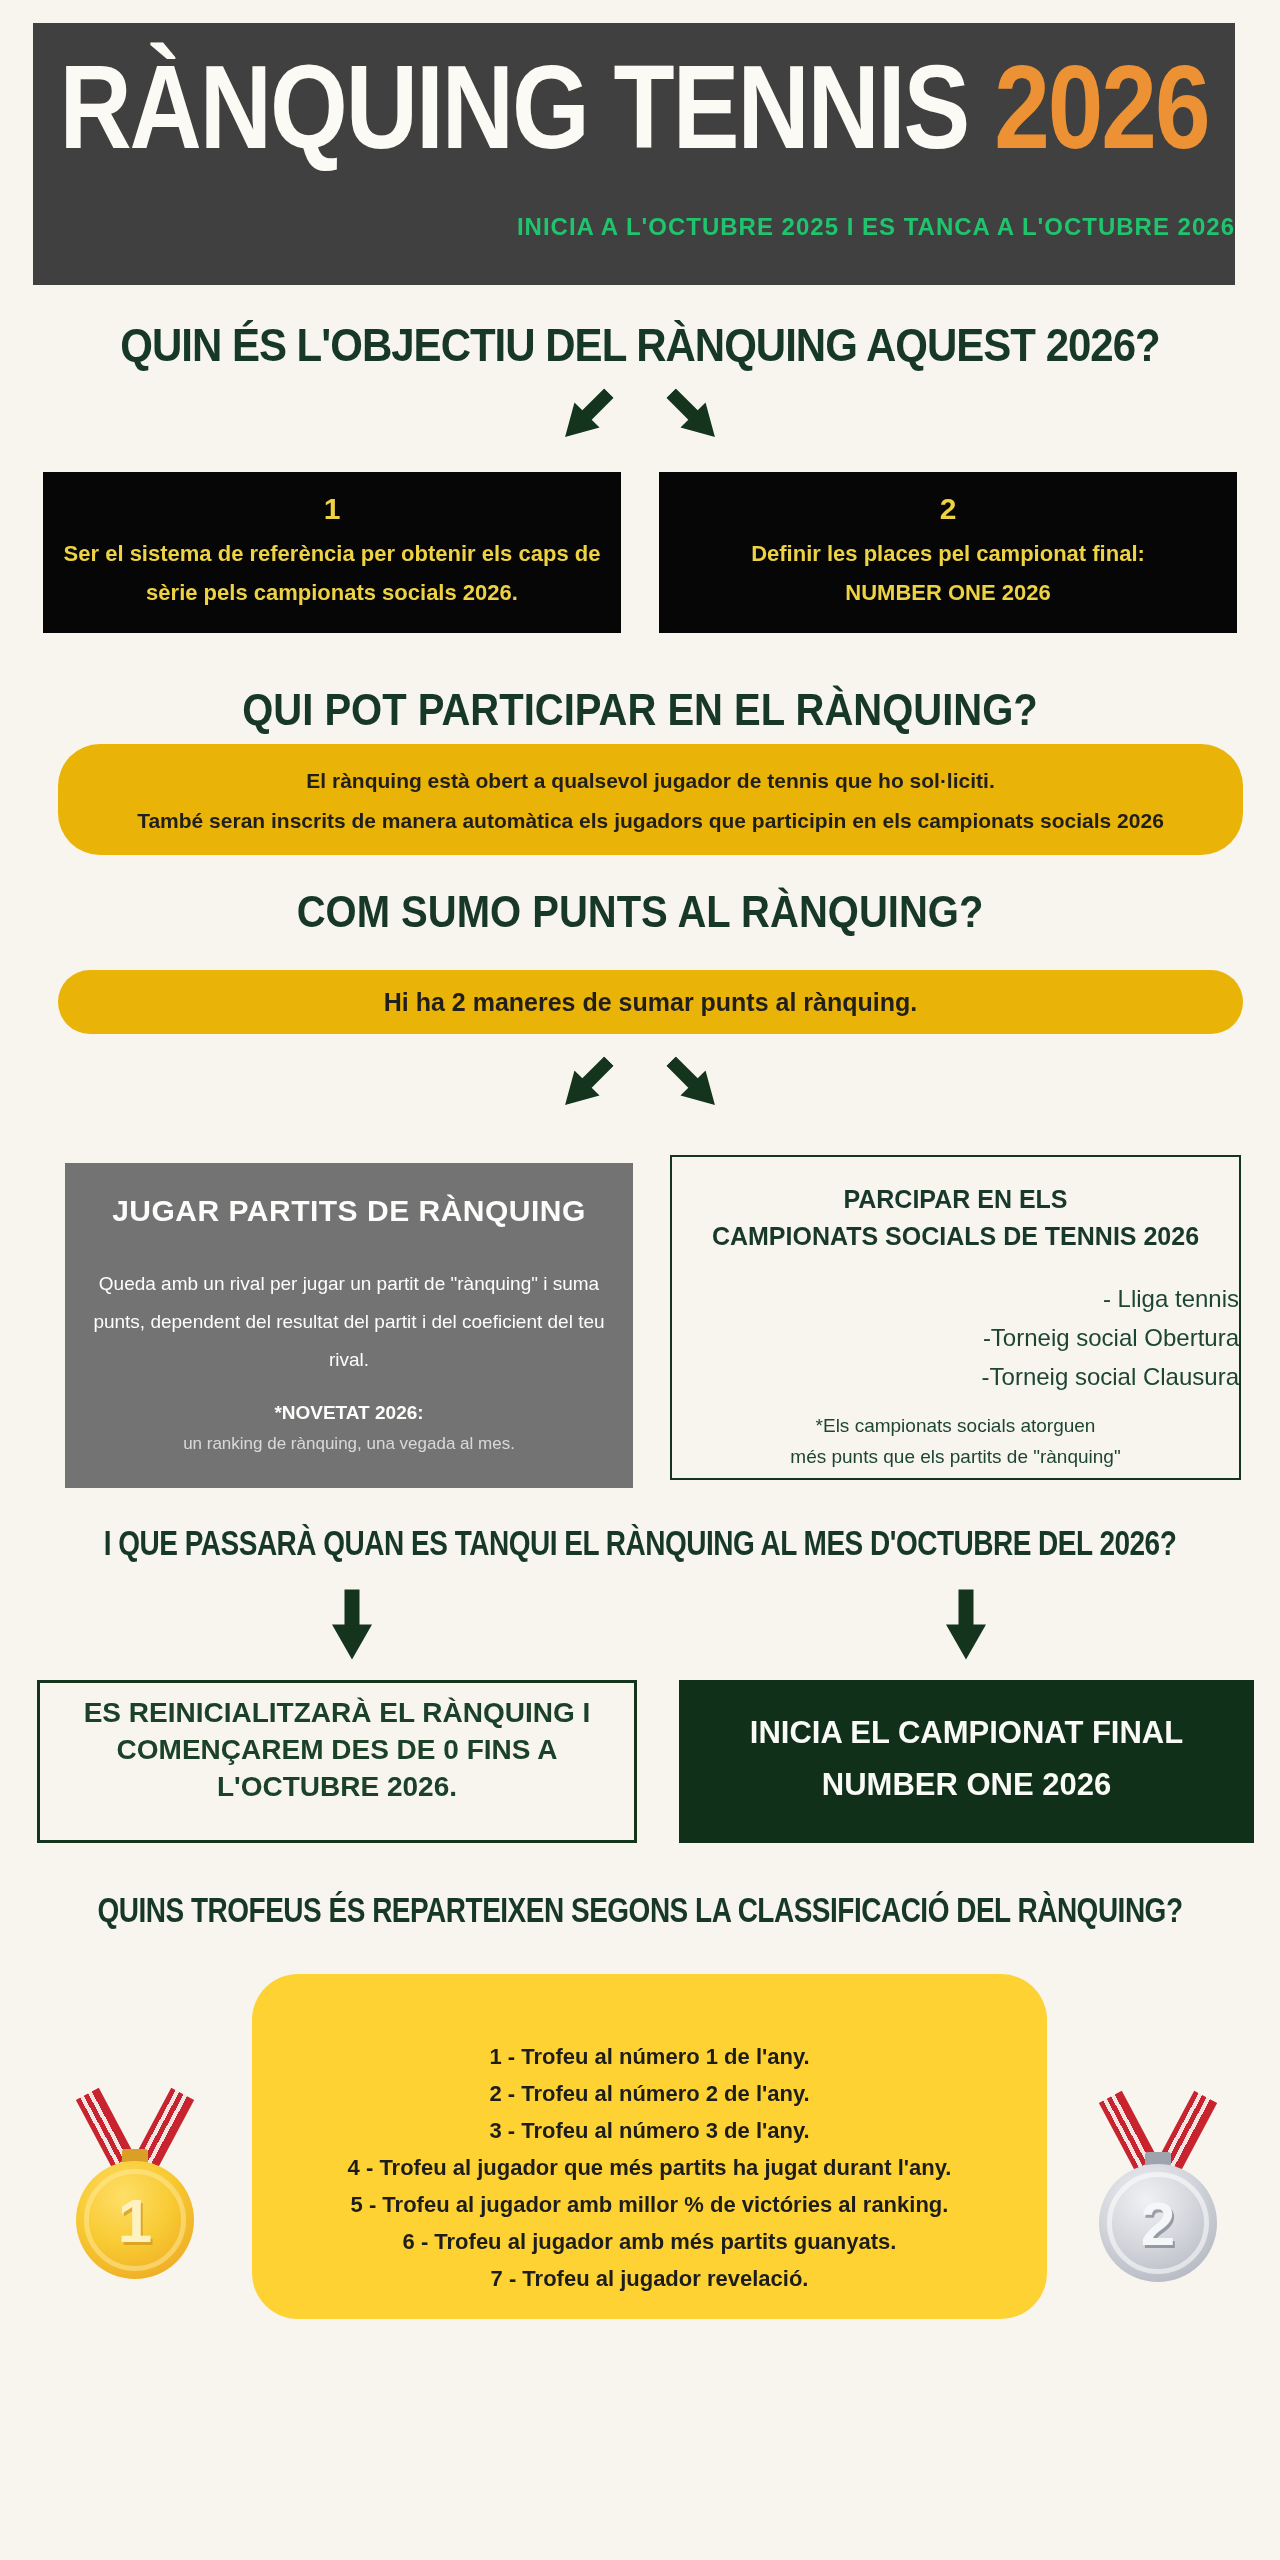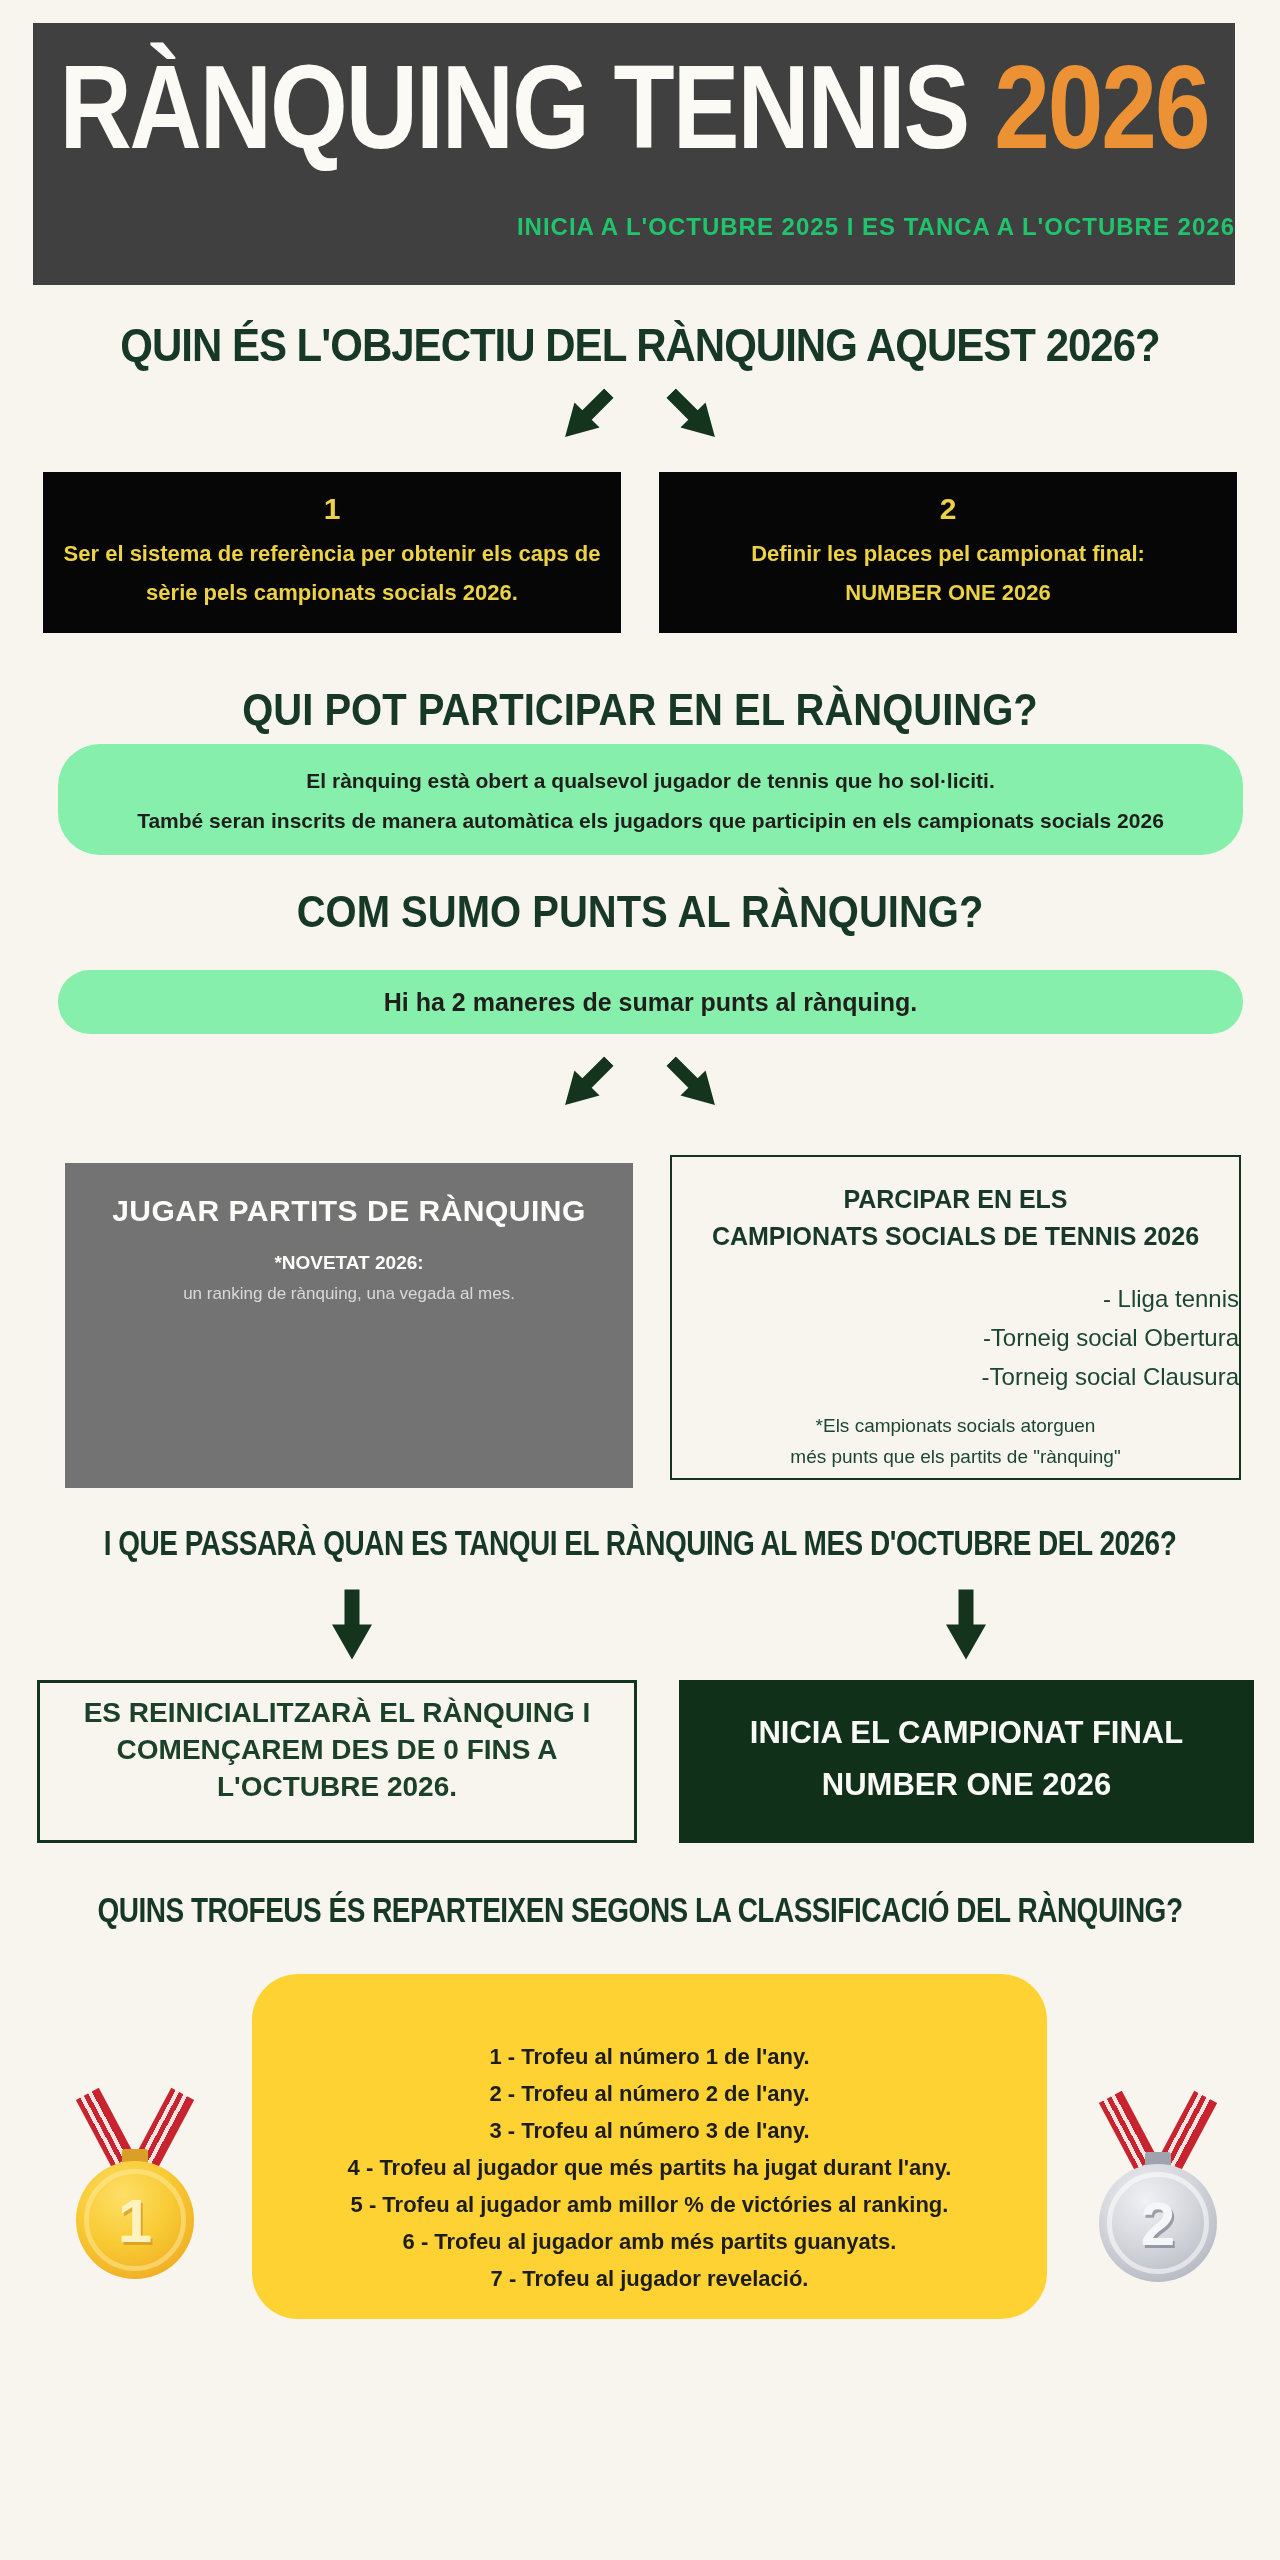--- a/index.html
+++ b/index.html
@@ -30,21 +30,21 @@
   .arrow-straight{position:absolute;top:1588px;}
   .as-left{left:327px;} .as-right{left:941px;}
 
   
   .cards-black{position:absolute;top:472px;left:43px;width:1194px;display:flex;gap:38px;}
   .card-black{flex:1;height:161px;background:#060606;color:#edd243;text-align:center;}
   .cb-num{margin-top:20px;font-size:30px;font-weight:bold;}
   .cb-txt{margin-top:8px;font-size:22px;font-weight:bold;line-height:39px;padding:0 14px;}
 
   
-  .ybox{position:absolute;left:58px;width:1185px;background:#86efac;text-align:center;
+  .ybox{position:absolute;left:58px;width:1185px;background:#eab308;text-align:center;
         color:#201f1c;font-weight:bold;box-sizing:border-box;}
   .ybox1{top:744px;height:111px;border-radius:42px;font-size:21px;line-height:40px;padding-top:17px;white-space:nowrap;}
   .pill{top:970px;height:64px;border-radius:32px;font-size:25px;line-height:64px;}
 
   
   .cards-detail{position:absolute;top:1155px;left:65px;width:1176px;display:flex;gap:37px;}
   .card-green{width:568px;height:325px;background:#737373;color:#fdfdfb;text-align:center;
               box-sizing:border-box;padding:30px 24px 0;overflow:hidden;margin-top:8px;}
   .cg-title{font-size:30px;font-weight:bold;line-height:36px;letter-spacing:0.5px;}
   .cg-body{margin-top:36px;font-size:19px;line-height:38px;}
@@ -139,20 +139,21 @@
         <path d="M21 0h18v42h15L30 84 6 42h15z" fill="#14341e"></path>
       </svg>
     <svg class="arr rot-r" width="46" height="62" viewBox="0 0 60 84">
         <path d="M21 0h18v42h15L30 84 6 42h15z" fill="#14341e"></path>
       </svg>
   </div>
 
   <section class="cards-detail">
     <div class="card-green">
       <div class="cg-title">JUGAR PARTITS DE RÀNQUING</div>
+      <div class="cg-body">Queda amb un rival per jugar un partit de "rànquing" i suma punts, dependent del resultat del partit i del coeficient del teu rival.</div>
       <div class="cg-note-title">*NOVETAT 2026:</div>
       <div class="cg-note">
         <div>un ranking de rànquing, una vegada al mes.</div>
       </div>
     </div>
     <div class="card-outline">
       <div class="co-title">
         <div>PARCIPAR EN ELS</div>
         <div>CAMPIONATS SOCIALS DE TENNIS 2026</div>
       </div>

